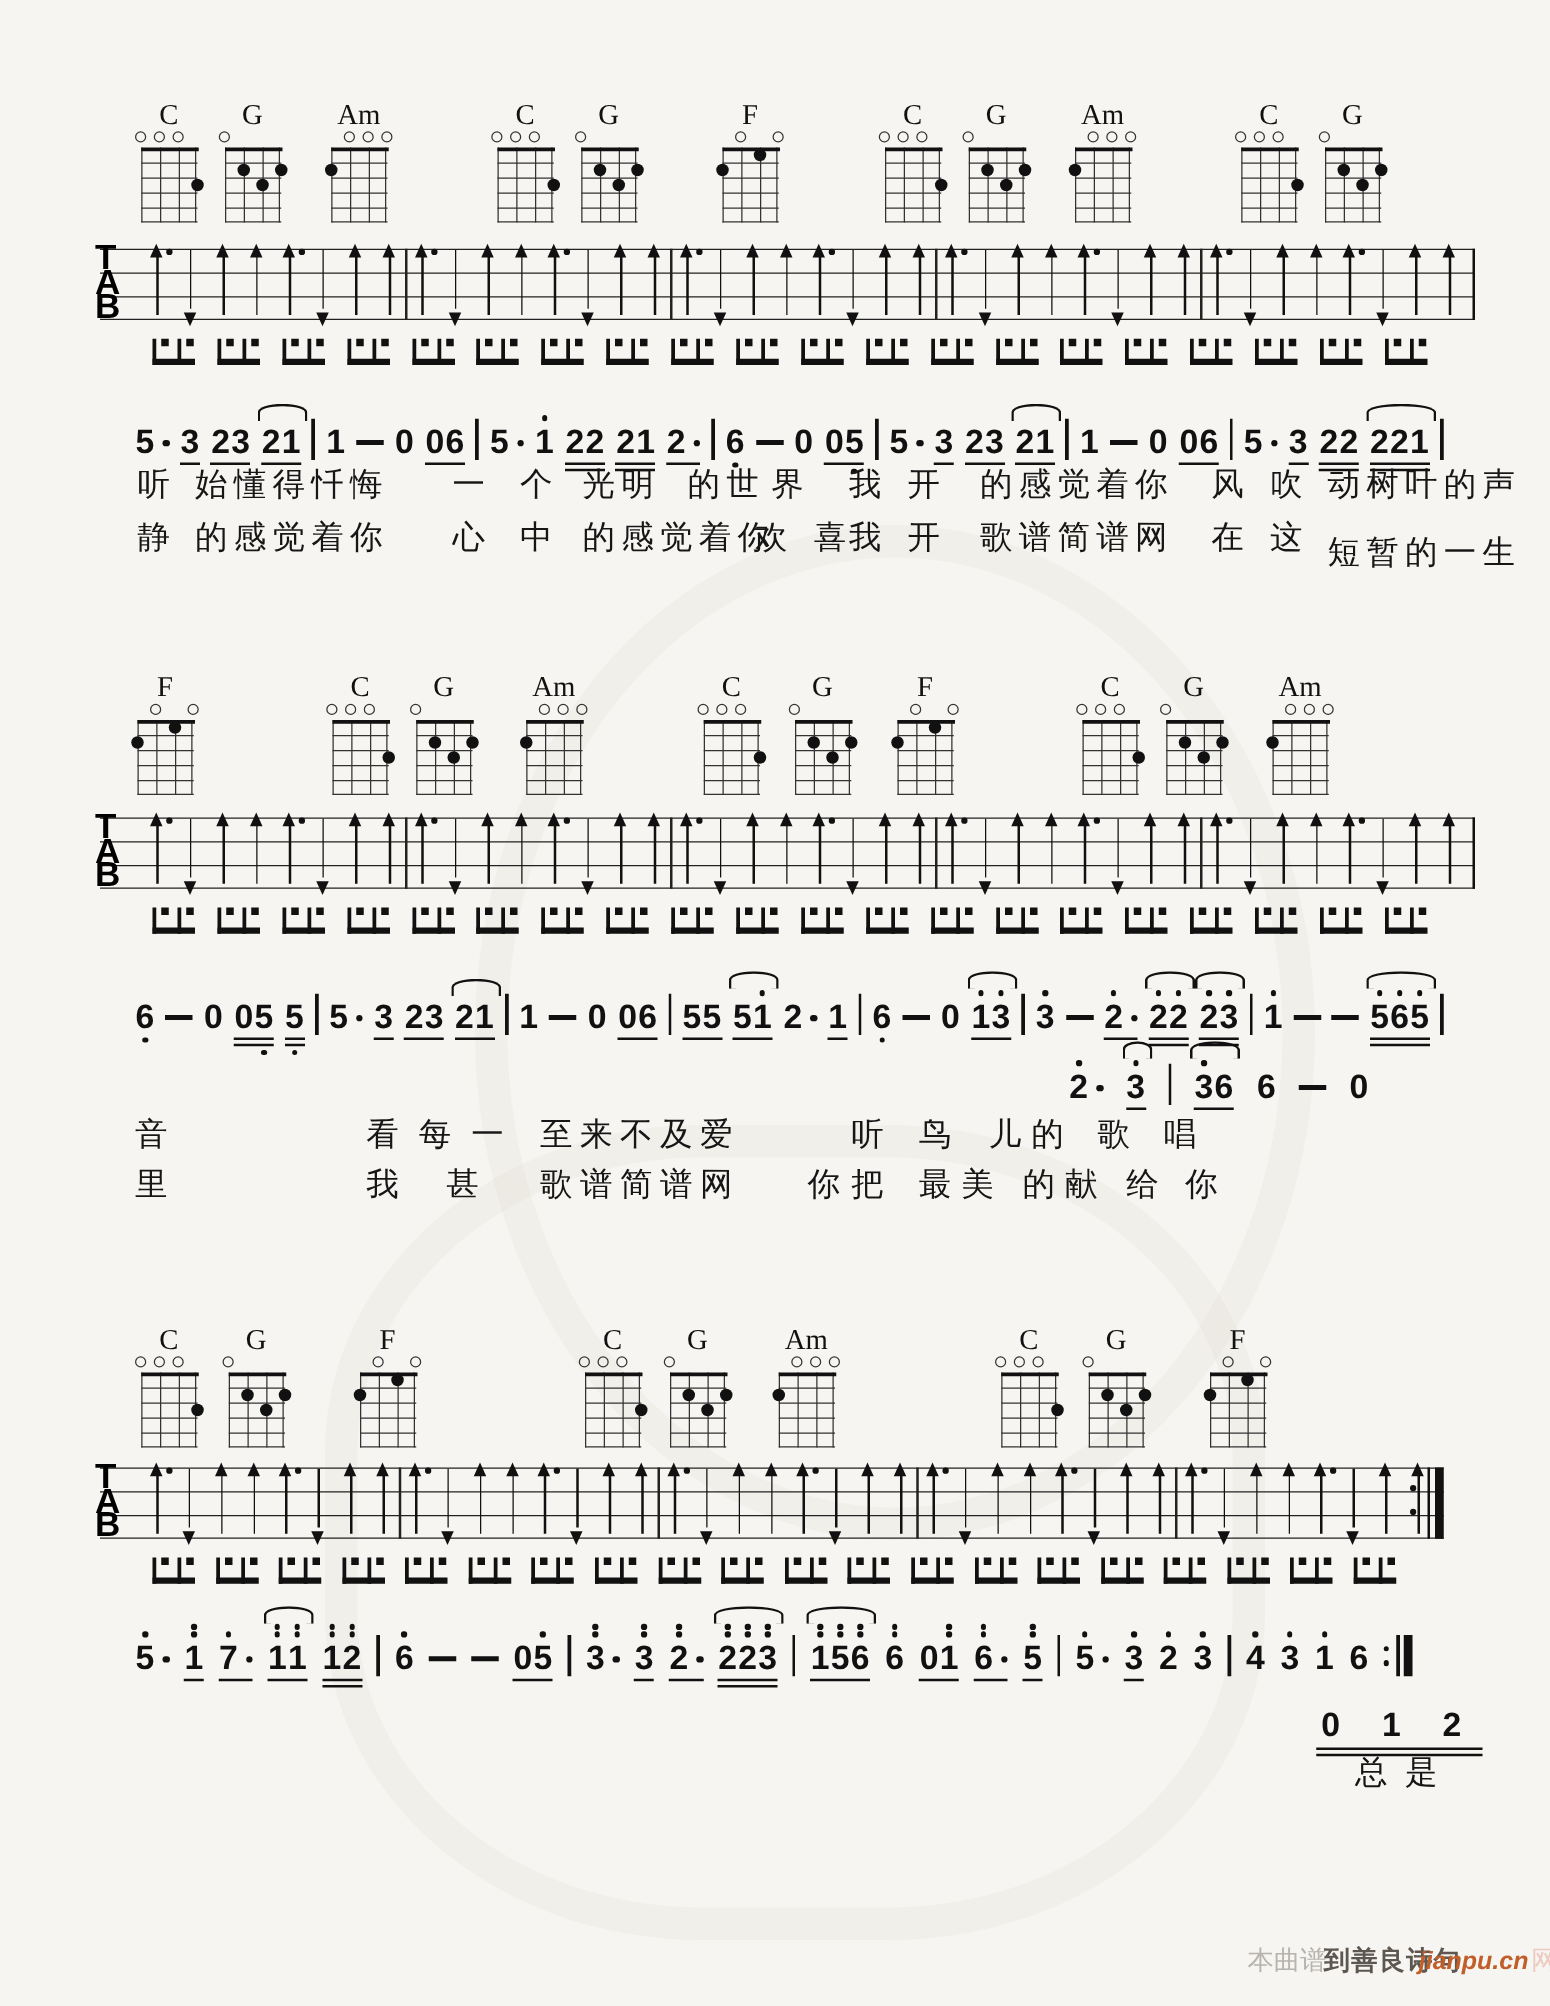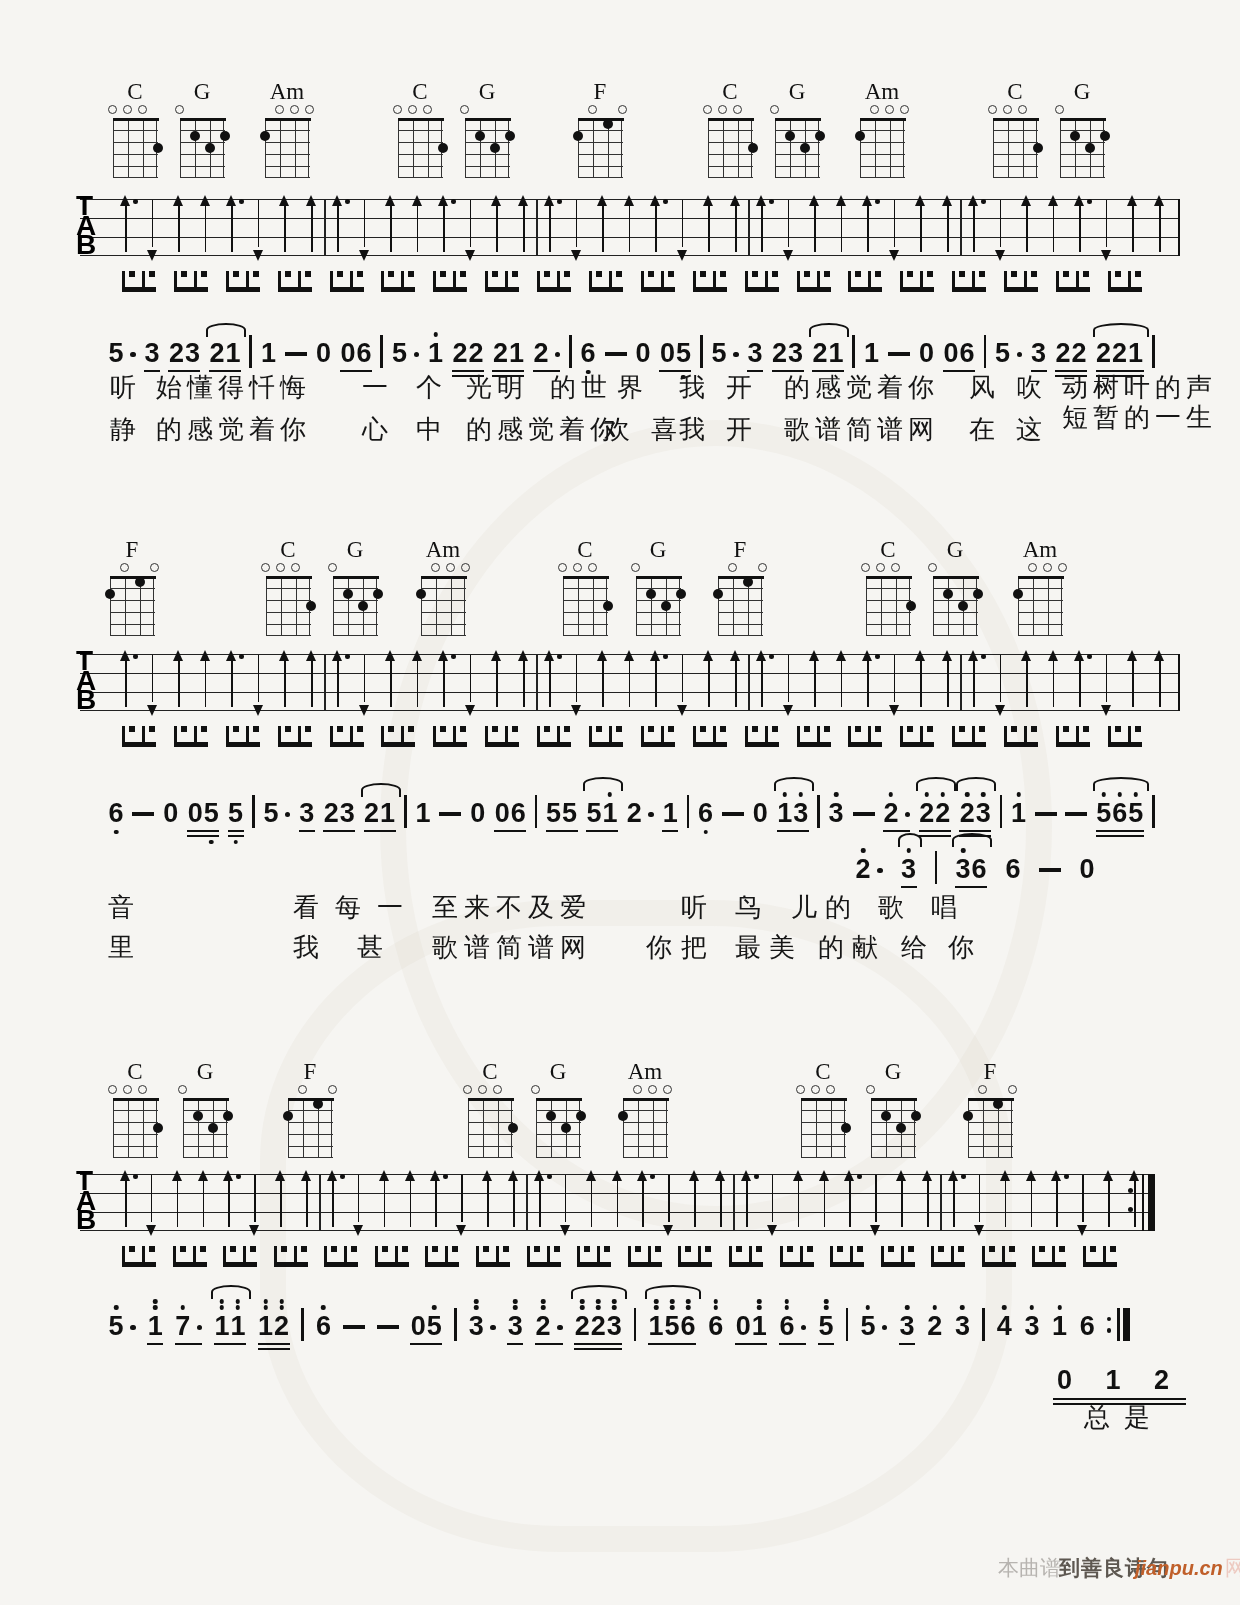--- a/index.html
+++ b/index.html
@@ -756,21 +756,21 @@
         <span class="lyric" style="left: 362px; top: 412px;">心</span>
         <span class="lyric" style="left: 416px; top: 412px;">中</span>
         <span class="lyric" style="left: 466px; top: 412px; letter-spacing: 5px;">的感觉着你</span>
         <span class="lyric" style="left: 604px; top: 412px;">欢</span>
         <span class="lyric" style="left: 651px; top: 412px;">喜</span>
         <span class="lyric" style="left: 679px; top: 412px;">我</span>
         <span class="lyric" style="left: 726px; top: 412px;">开</span>
         <span class="lyric" style="left: 784px; top: 412px; letter-spacing: 5px;">歌谱简谱网</span>
         <span class="lyric" style="left: 969px; top: 412px;">在</span>
         <span class="lyric" style="left: 1016px; top: 412px;">这</span>
-        <span class="lyric" style="left: 1062px; top: 400px; letter-spacing: 5px;">短暂的一生</span>
+        <span class="lyric" style="left: 1062px; top: 424px; letter-spacing: 5px;">短暂的一生</span>
       </div>
       <div style="position: absolute; left: 0px; top: 0px; width: 1240px;">
         <div class="chord" style="left: 105px; top: 538px;">
           <div class="chord-label">F</div>
           <div class="cgrid">
             <div class="cline" style="top: 0px; bottom: 0px; width: 1.3px; left: 0px;"></div>
             <div class="cline" style="top: 0px; bottom: 0px; width: 1.3px; left: 15px;"></div>
             <div class="cline" style="top: 0px; bottom: 0px; width: 1.3px; left: 30px;"></div>
             <div class="cline" style="top: 0px; bottom: 0px; width: 1.3px; left: 43.7px;"></div>
             <div class="nut"></div>

